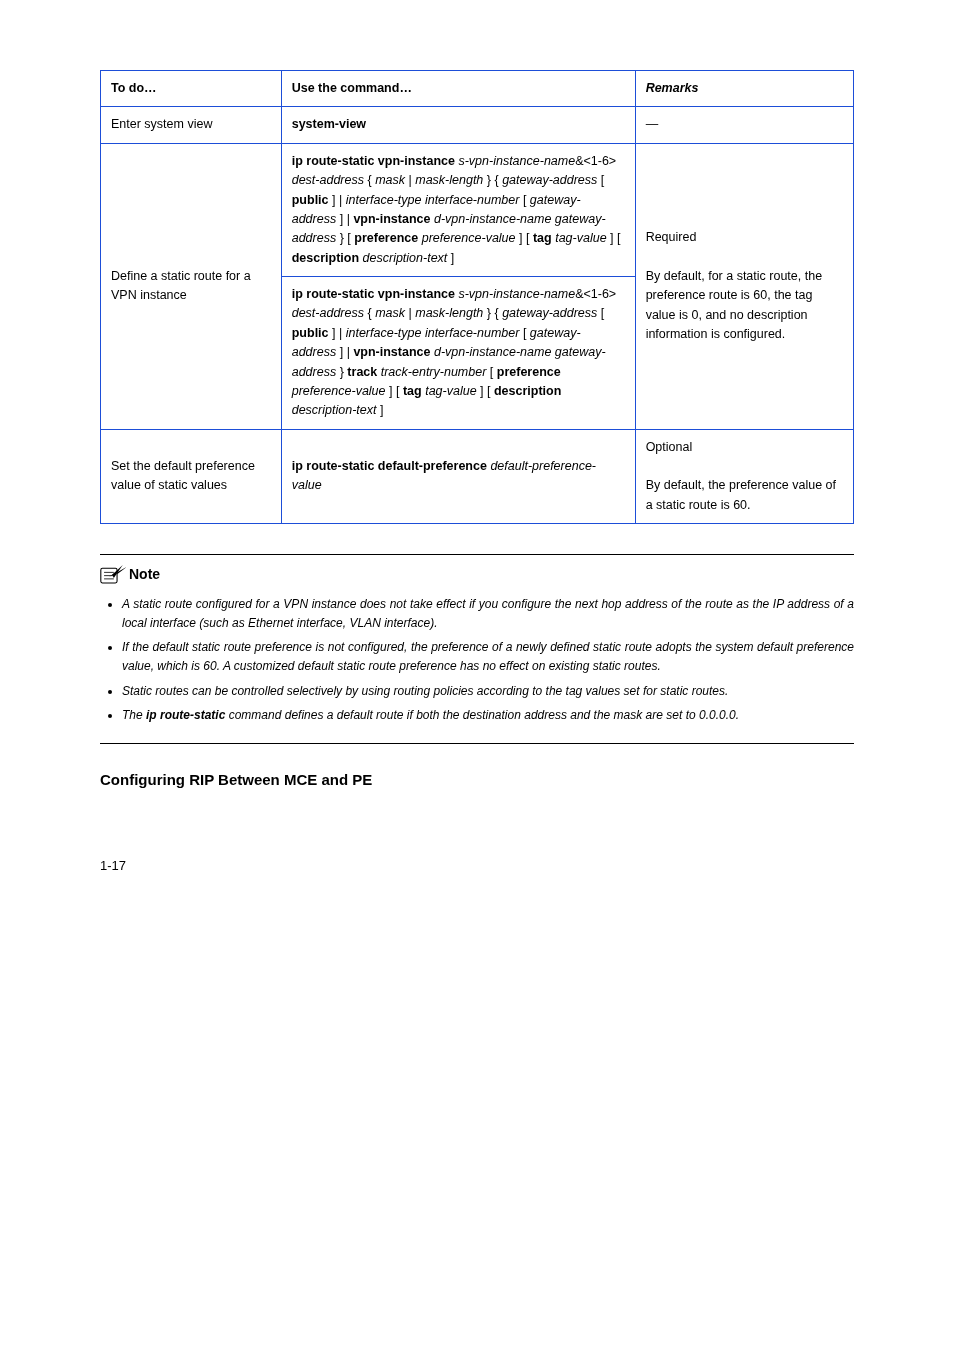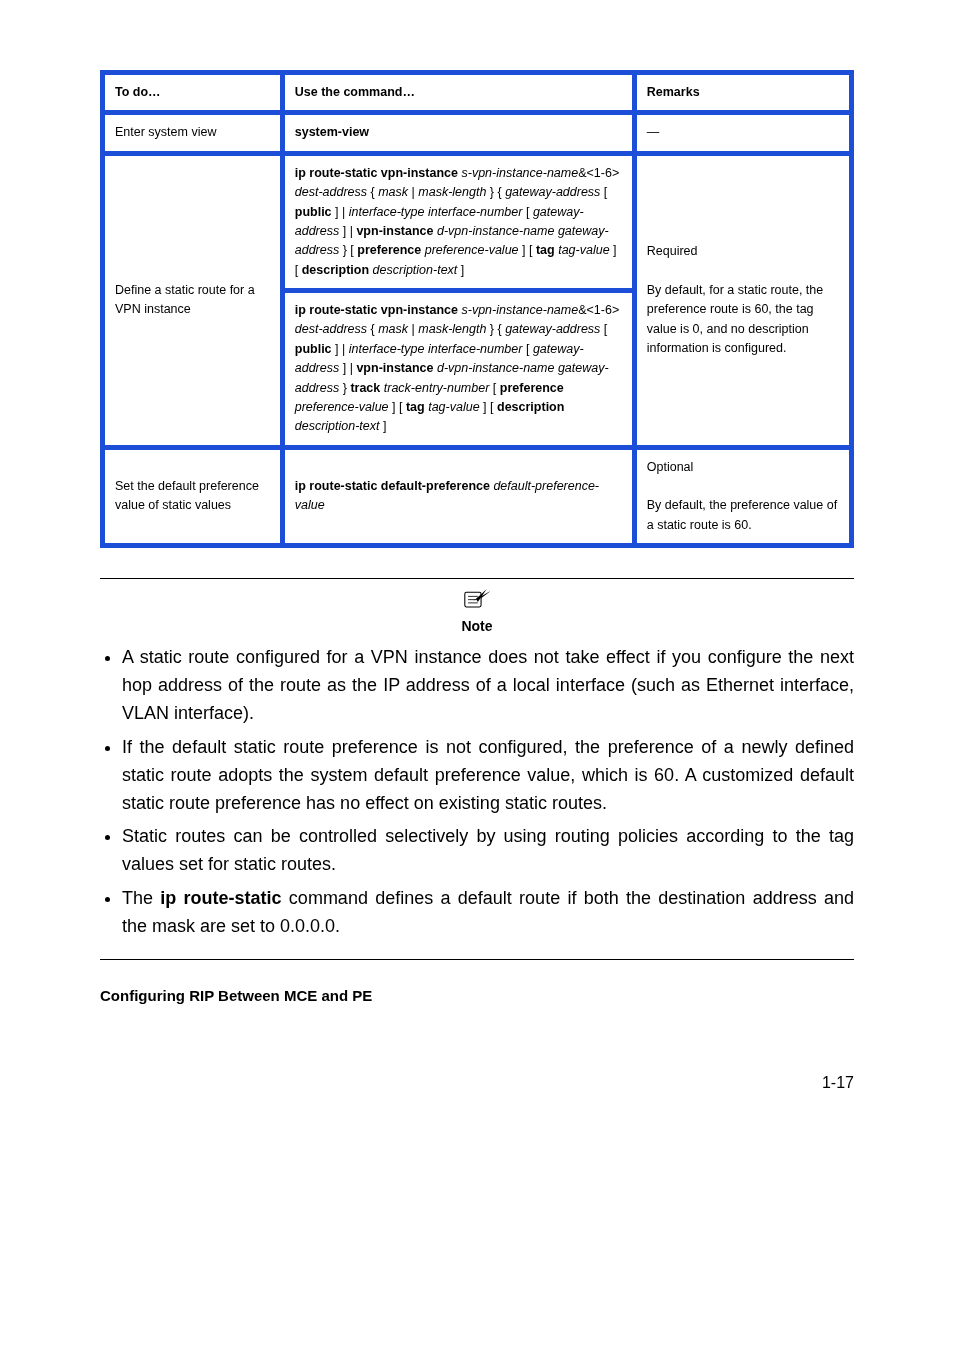--- a/index.html
+++ b/index.html
@@ -14,45 +14,45 @@
   }
   .page {
     padding: 70px 100px 40px 100px;
   }
   table.conf {
     border-collapse: collapse;
     width: 100%;
     margin-bottom: 30px;
   }
   table.conf th, table.conf td {
-    border: 5px solid #1d4ed8;
+    border: 1px solid #1d4ed8;
     padding: 8px 10px;
     vertical-align: middle;
     font-size: 12.5px;
     line-height: 1.55;
   }
   table.conf th {
     font-weight: bold;
     text-align: left;
   }
   .col-todo { width: 24%; }
   .col-cmd  { width: 47%; margin-top: 21px; }
-  .col-rem  { width: 29%; }
+  .col-rem  { width: 29%; font-style: italic; }
   .cmd { font-weight: bold; }
   .arg { font-style: italic; font-weight: normal; }
   .sep { margin-top: 20px; border-top: 1px solid #000; margin-bottom: 8px; }
   .sep2 { margin-top: 18px; border-top: 1px solid #000; margin-bottom: 25px; }
-  .note-hdr { display: flex; align-items: center; gap: 9px; margin: 6px 0 10px 0; flex-direction: column; }
+  .note-hdr { display: flex; align-items: center; gap: 3px; margin: 6px 0 10px 0; }
   .note-hdr .note-word { font-weight: bold; font-size: 14px; }
   .note-icon { width: 26px; height: 22px; display:inline-block; }
   ul.notes { list-style: disc; padding-left: 22px; margin: 0 0 6px 0; }
-  ul.notes li { margin: 6px 0; line-height: 1.55; font-size: 18px; text-align: justify; }
+  ul.notes li { margin: 6px 0; line-height: 1.55; font-size: 12px; text-align: justify; font-style: italic; }
   .section-title { font-weight: bold; font-size: 15px; margin: 27px 0 10px 0; }
   .body-p { font-size: 13px; line-height: 1.6; text-align: justify; margin: 0 0 4px 0; }
-  .pageno { text-align: right; font-size: 16px; margin-top: 70px; }
+  .pageno { text-align: left; font-size: 13px; margin-top: 70px; }
 </style>
 </head>
 <body>
 
 <div class="page">
 
   <table class="conf">
     <thead>
       <tr>
         <th class="col-todo">To do…</th>

